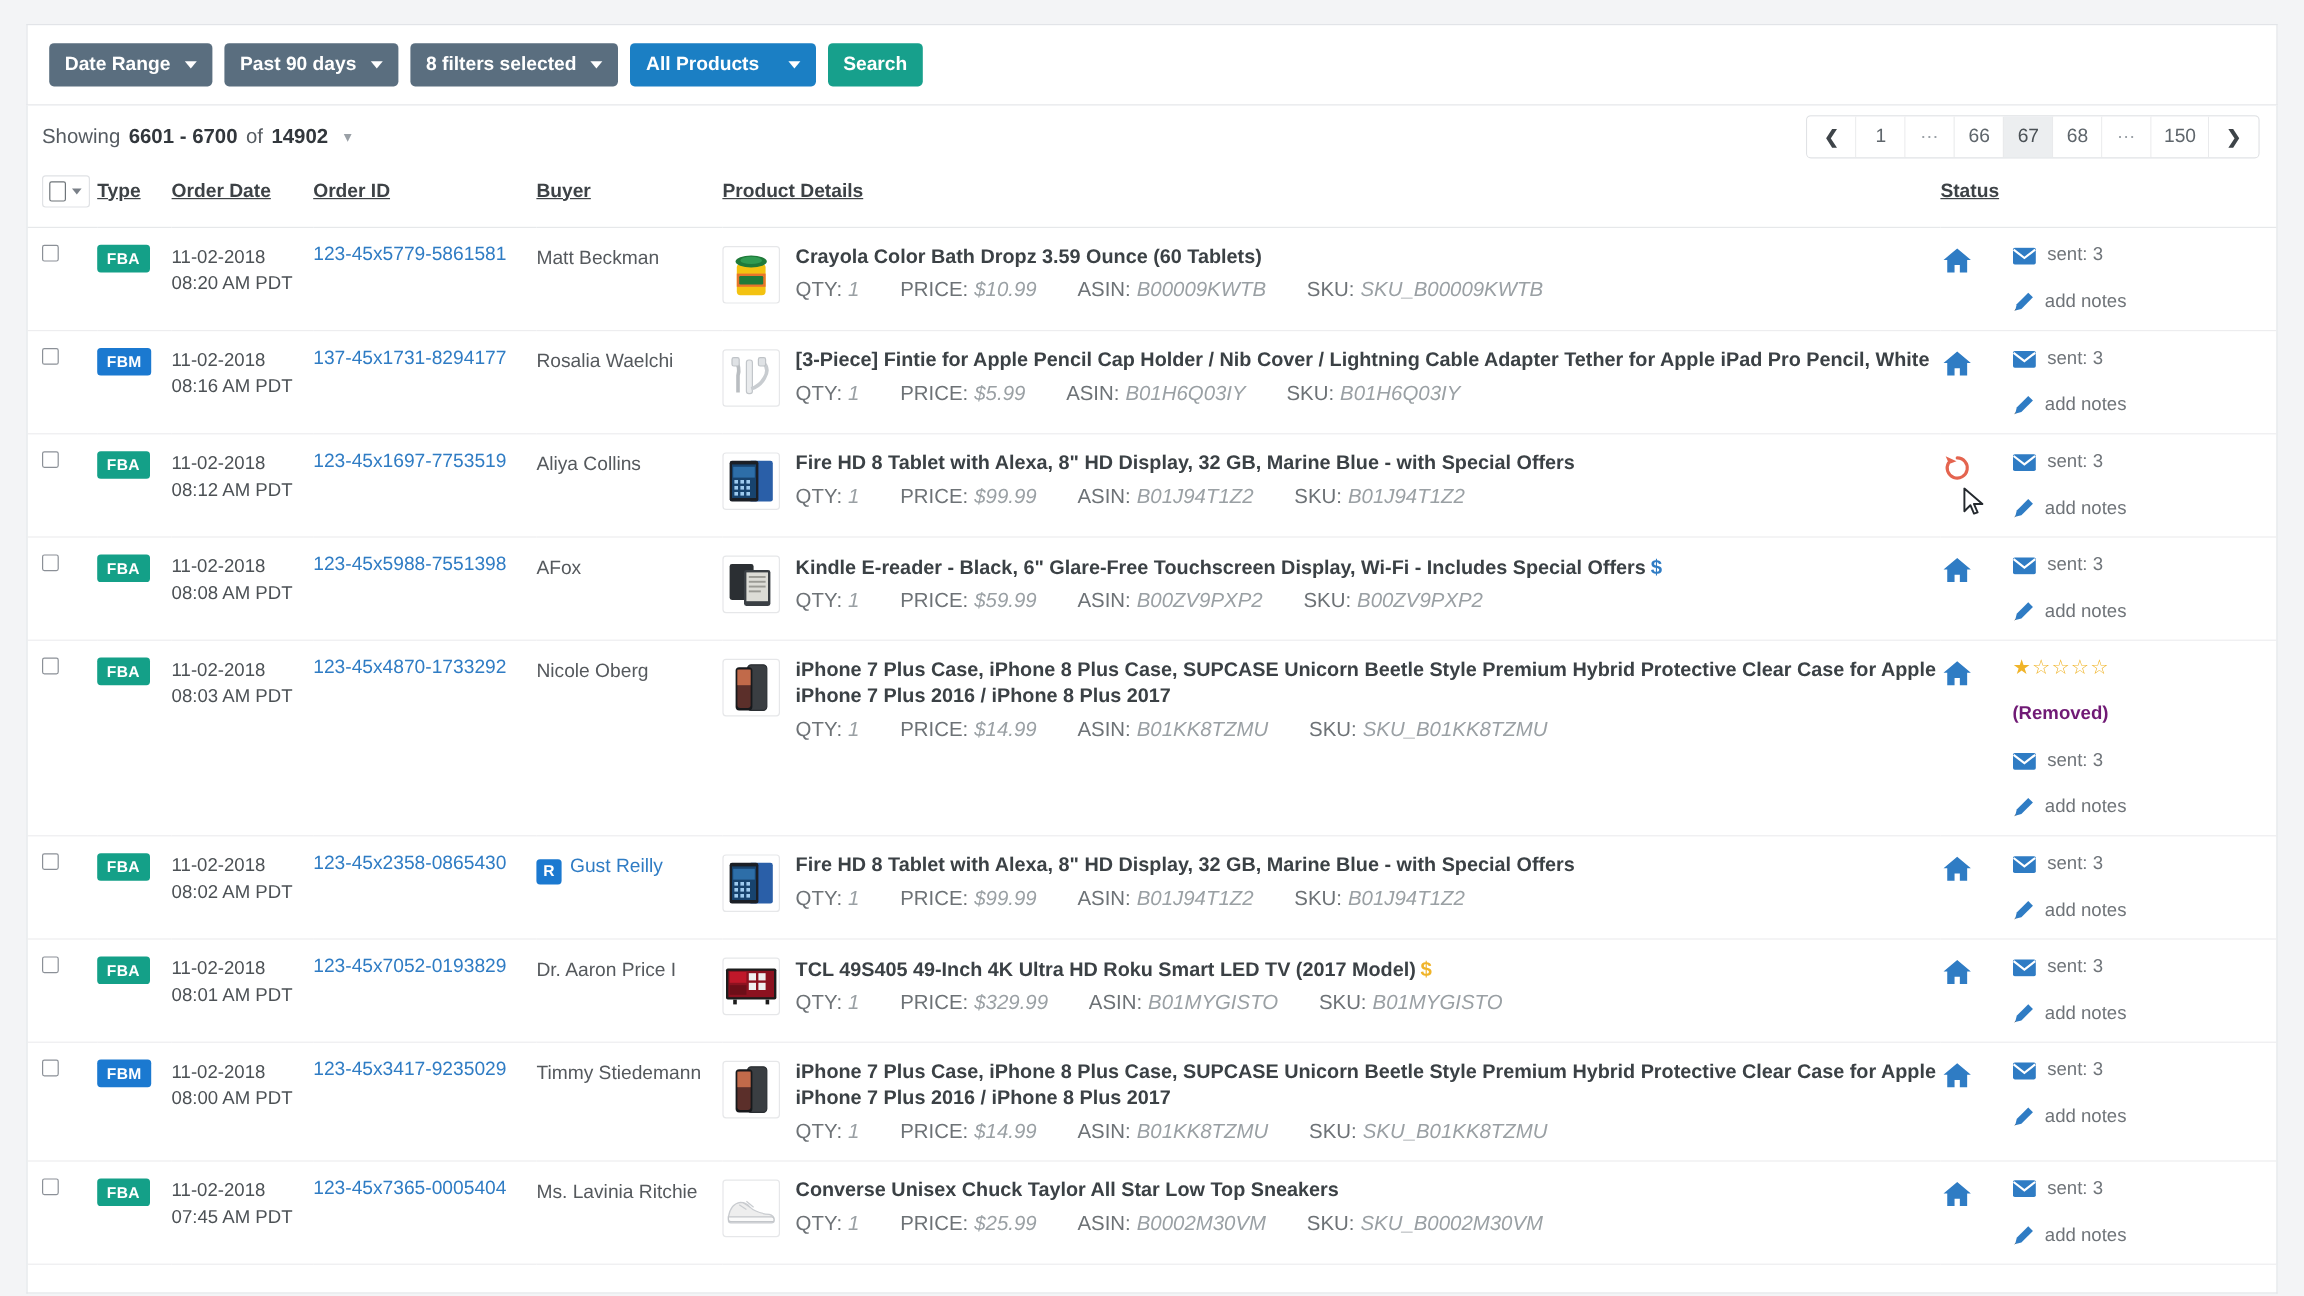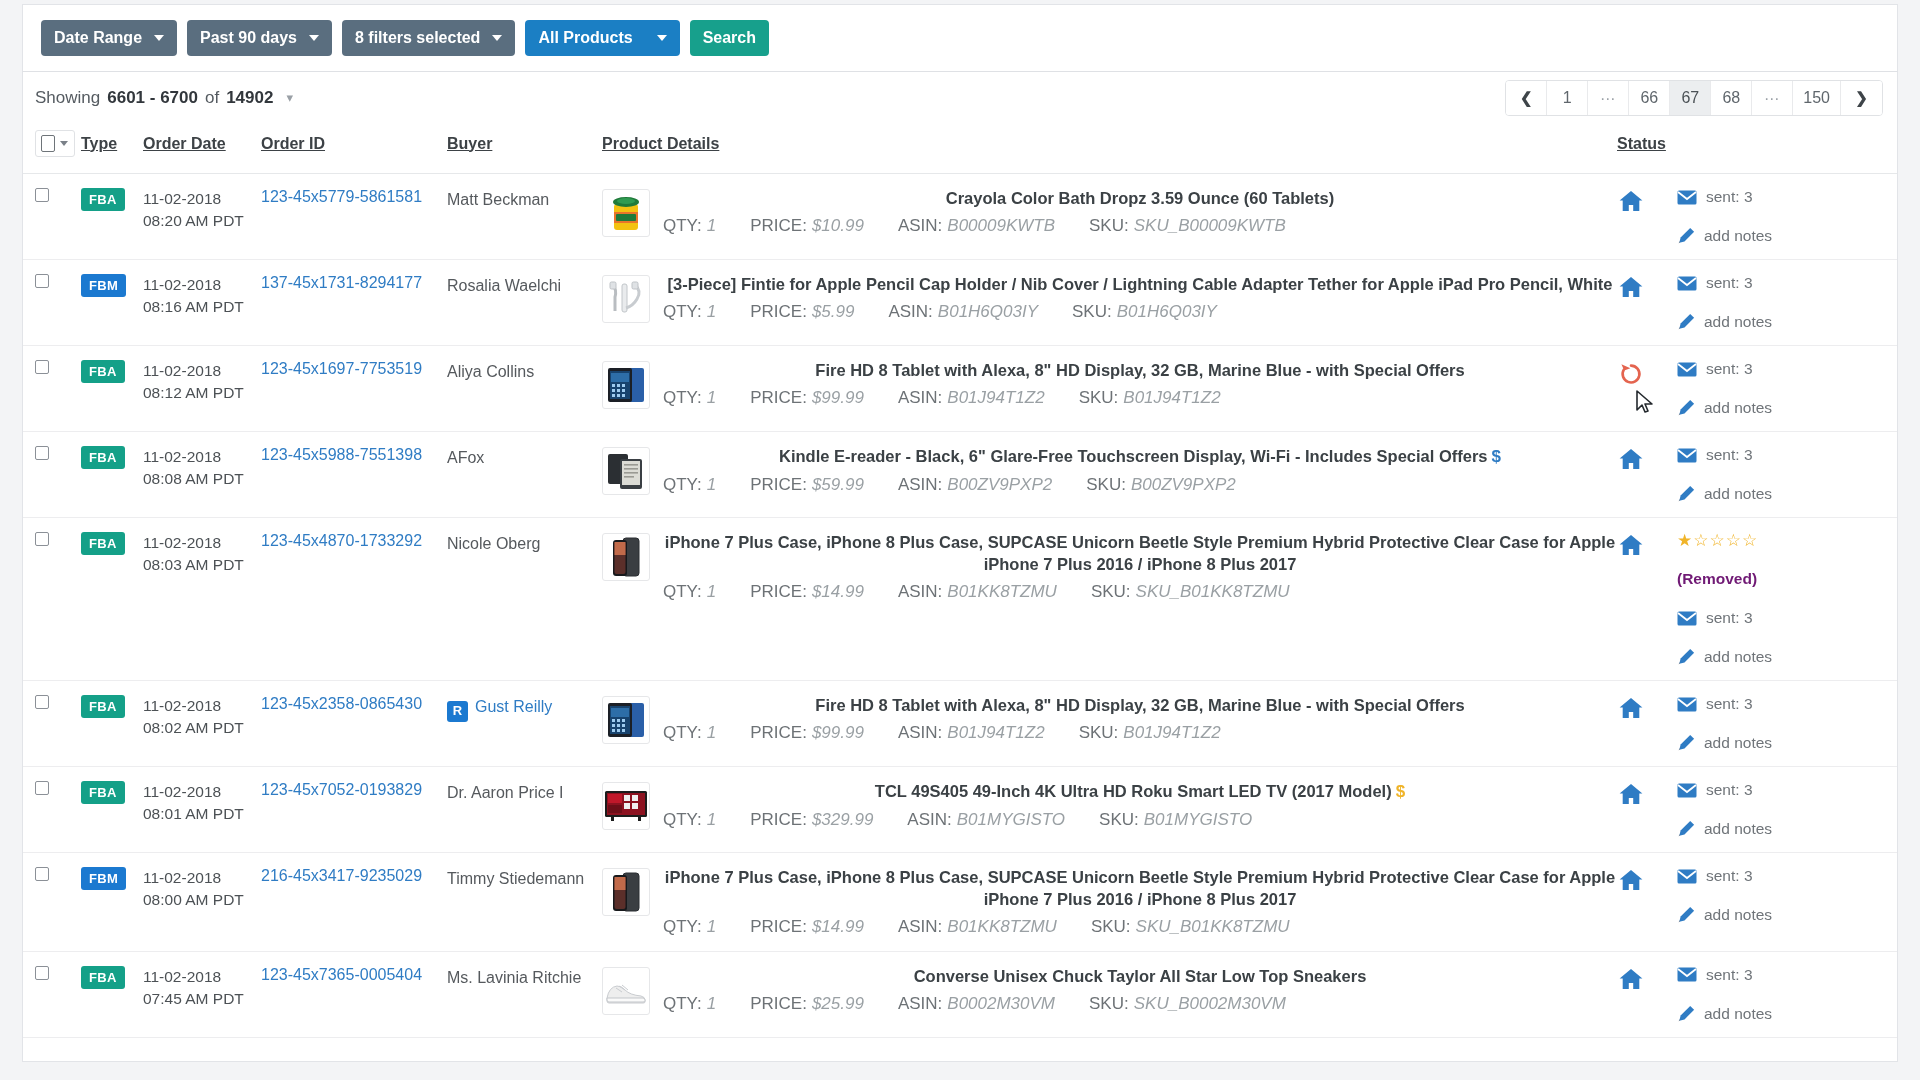--- a/index.html
+++ b/index.html
@@ -3,21 +3,21 @@
 <meta charset="utf-8">
 <style>
   * { box-sizing: border-box; }
   html, body {
     margin: 0; padding: 0;
     width: 1920px; height: 1080px;
     background: #f3f4f6;
     font-family: "Liberation Sans", sans-serif;
     overflow: hidden;
   }
-  .page { width: 1920px; height: 1080px; padding: 4px 22px 0 22px; }
+  .page { width: 1920px; height: 1080px; padding: 20px 22px 0 22px; }
 
   
   .filter-bar {
     background: #ffffff;
     border: 1px solid #e2e4e8;
     border-bottom: 1px solid #dfe1e5;
     height: 68px;
     display: flex;
     align-items: center;
     padding: 0 18px;
@@ -208,21 +208,20 @@
     margin-top: 1px;
   }
   .thumb svg { display: block; }
   .pinfo { flex: 1; min-width: 0; }
   .ptitle {
     font-size: 16.5px;
     font-weight: bold;
     color: #3b4145;
     line-height: 1.33;
     margin-bottom: 6px;
-    text-align: center;
   }
   .dollar { font-weight: bold; font-size: 17px; margin-left: 4px; }
   .dollar.blue { color: #2f7cc4; }
   .dollar.gold { color: #f0b429; }
   .meta { font-size: 17px; color: #6d7276; display: flex; gap: 34px; flex-wrap: wrap; }
   .meta .k { color: #6d7276; }
   .meta .v { color: #9aa0a4; font-style: italic; margin-left: 5px; }
 
   
   .status-wrap { display: flex; gap: 34px; padding-left: 2px; }
@@ -727,21 +726,21 @@
                 </div>
               </div>
             </td>
           </tr>
           <tr>
             <td><span class="cb"></span></td>
             <td><span class="tag tag-fbm">FBM</span></td>
             <td>
               <div class="dt">11-02-2018<br>08:00 AM PDT</div>
             </td>
-            <td><span class="oid">216-45x3417-9235029</span></td>
+            <td><span class="oid">123-45x3417-9235029</span></td>
             <td>
               <div class="buyer ">Timmy Stiedemann</div>
             </td>
             <td>
               <div class="prod">
                 <div class="thumb">
                   <svg width="34" height="44" viewBox="0 0 34 44">
                     <rect x="14" y="3" width="16" height="38" rx="3" fill="#3a3e42" stroke="#2a2e32"></rect>
                     <rect x="4" y="5" width="14" height="36" rx="3" fill="#17191c"></rect>
                     <rect x="5.5" y="7" width="11" height="32" rx="2" fill="#5b2f2a"></rect>

